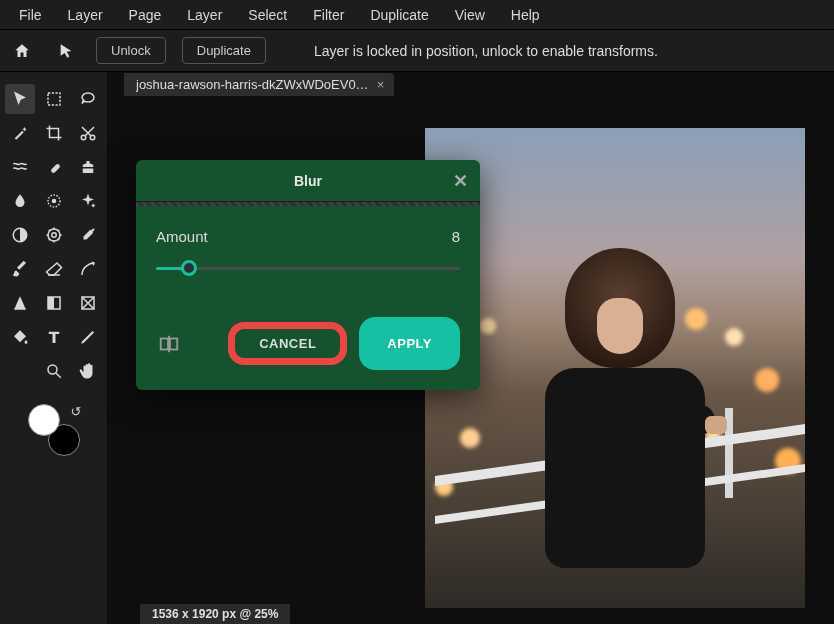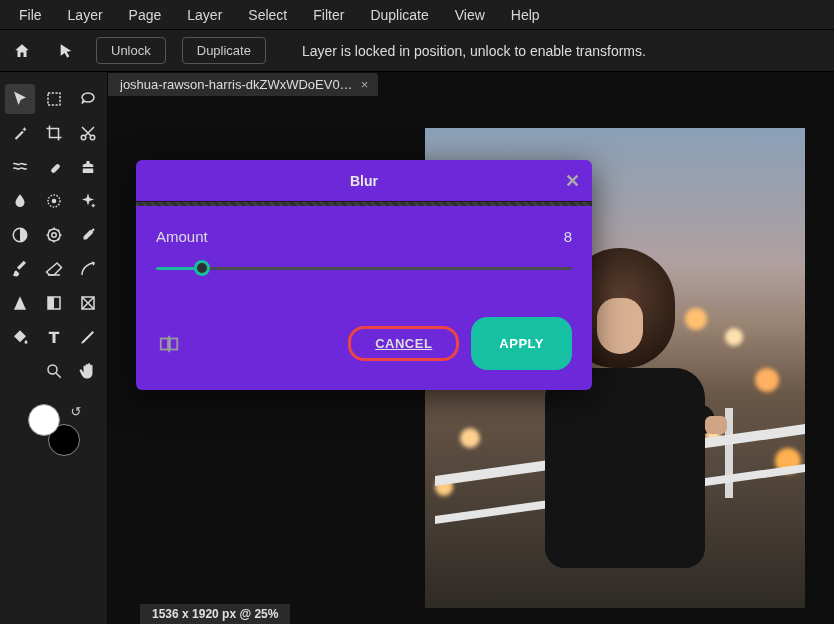--- a/index.html
+++ b/index.html
@@ -48,21 +48,21 @@
   .outline-btn {
     border: 1px solid #555;
     border-radius: 4px;
     padding: 5px 14px;
     color: #ccc;
     font-size: 13px;
     background: transparent;
     cursor: pointer;
   }
   .status-text {
-    margin-left: 20px;
+    margin-left: 32px;
     color: #ddd;
     font-size: 14px;
   }
 
   
   .main {
     display: flex;
     height: calc(100% - 72px);
     position: relative;
   }
@@ -125,20 +125,21 @@
     color: #ccc;
     font-size: 13px;
   }
 
   
   .canvas-area {
     flex: 1;
     background: #0e0e0e;
     position: relative;
     overflow: hidden;
+    padding-left: 16px;
   }
   .tab-strip {
     display: flex;
     align-items: center;
     height: 24px;
   }
   .tab {
     display: flex;
     align-items: center;
     gap: 8px;
@@ -238,22 +239,22 @@
     color: #e0e0e0;
     font-size: 12px;
     font-weight: 600;
     padding: 3px 12px;
   }
 
   
   .dialog {
     position: absolute;
     top: 160px; left: 136px;
-    width: 456px;
-    background: #6d28d9;
+    width: 344px;
+    background: #14532d;
     border-radius: 6px;
     box-shadow: 0 8px 32px rgba(0,0,0,.6);
     color: #e8e8e8;
     overflow: hidden;
   }
   .dialog-header {
     display: flex;
     align-items: center;
     justify-content: center;
     position: relative;
@@ -319,30 +320,29 @@
     gap: 12px;
     padding: 0 20px 20px;
   }
   .compare-icon {
     color: #9a9a9a;
     width: 26px; height: 26px;
     display:flex;align-items:center;justify-content:center;
   }
   .spacer { flex: 1; }
   .btn-cancel {
-    border: 3px solid #ef4444;
+    border: 7px solid #ef4444;
     border-radius: 16px;
     background: transparent;
     color: #ddd;
     padding: 7px 24px;
     font-weight: 700;
     letter-spacing: .5px;
     font-size: 13px;
     cursor: pointer;
-    text-decoration: underline;
   }
   .btn-apply {
     border: none;
     border-radius: 16px;
     background: #16c0a3;
     color: #fff;
     padding: 19px 28px;
     font-weight: 700;
     letter-spacing: .5px;
     font-size: 13px;

